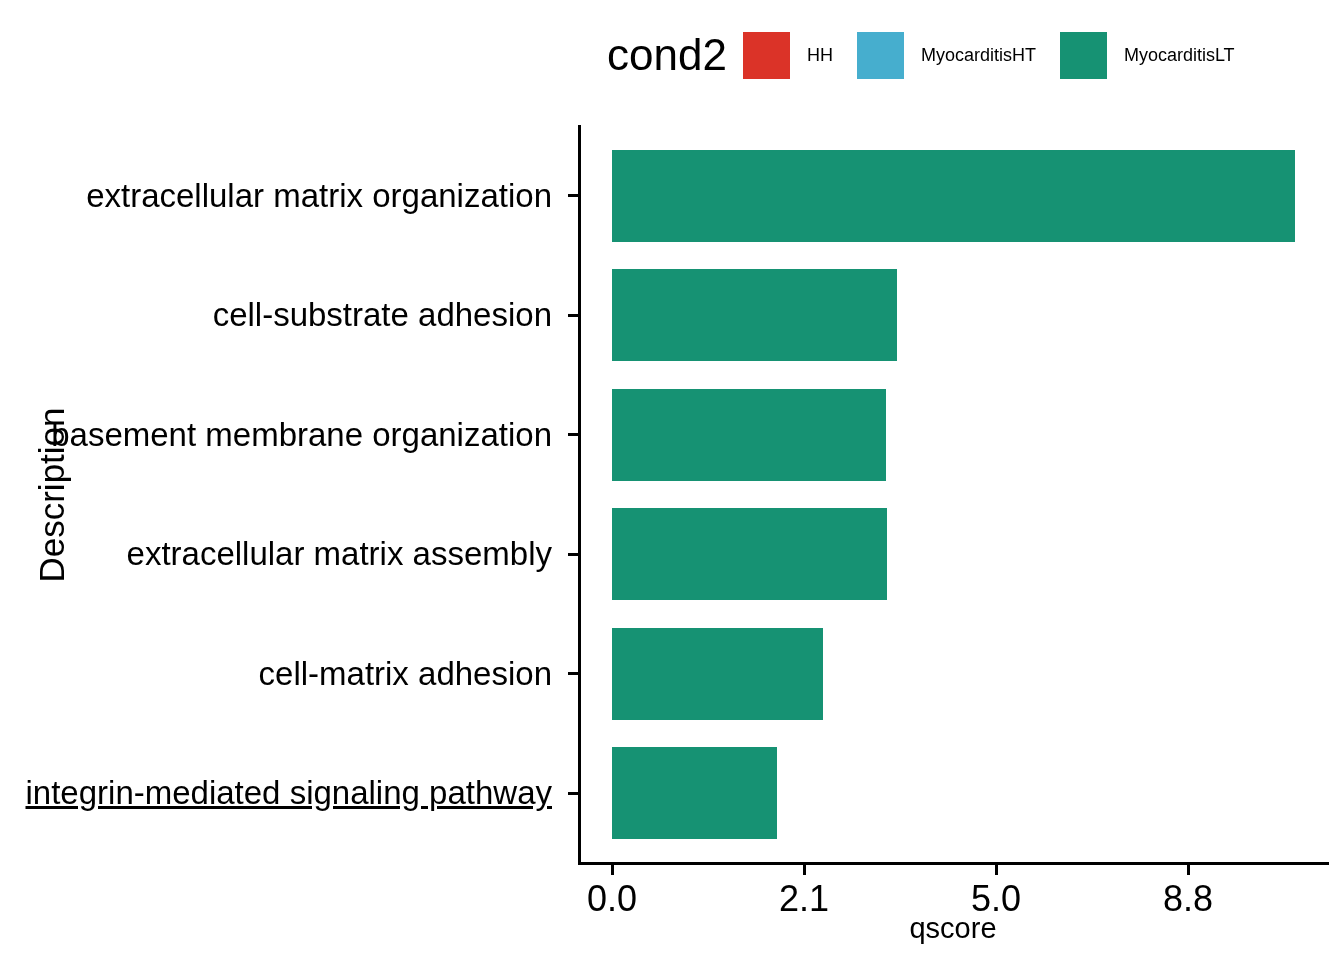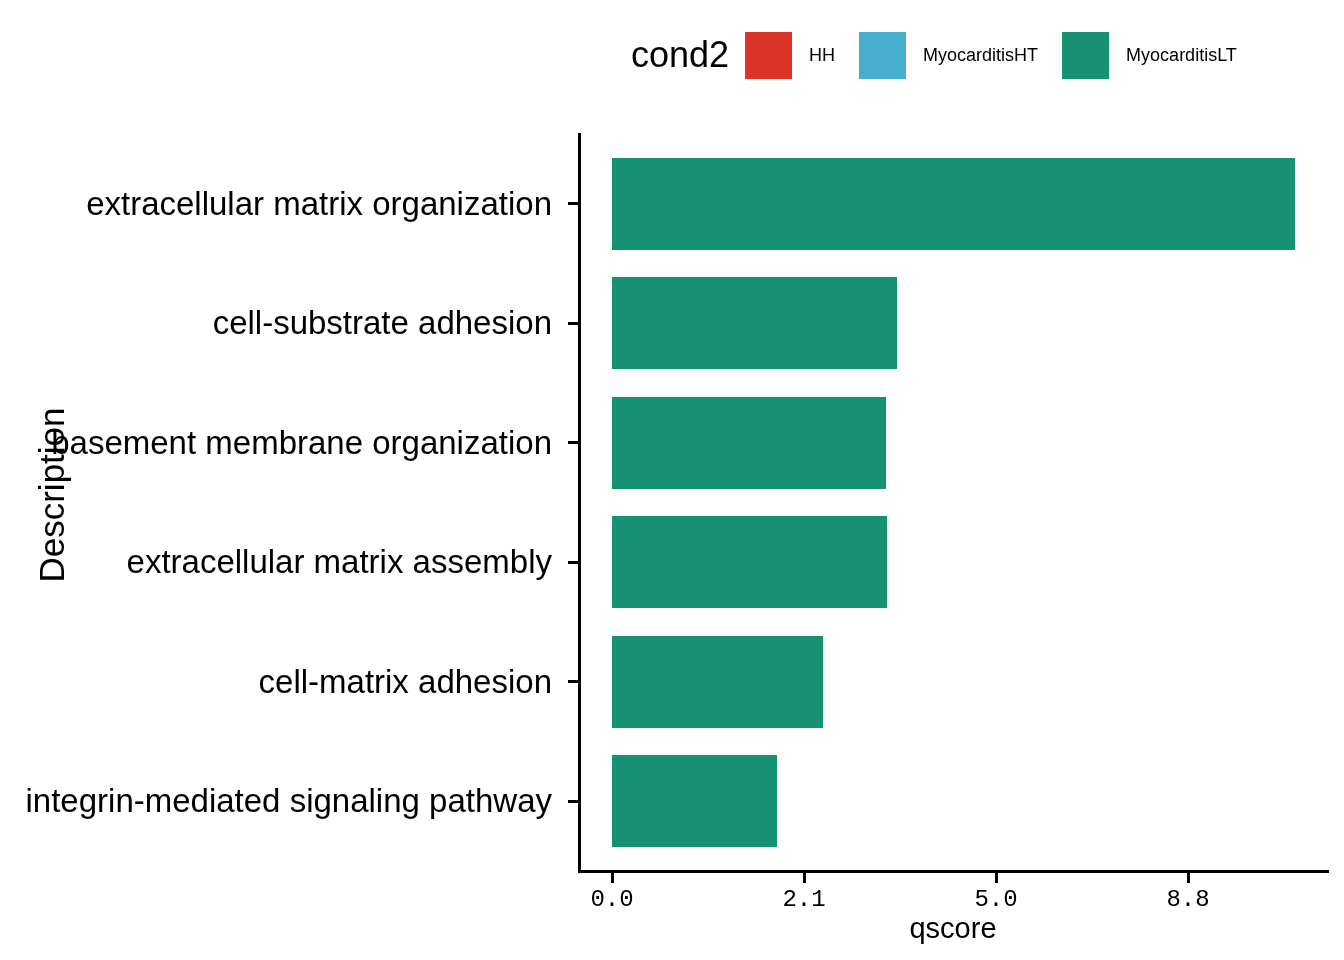--- a/index.html
+++ b/index.html
@@ -22,23 +22,22 @@
   .legend {
     position: absolute;
     left: 607px;
     top: 28px;
     height: 54px;
     display: flex;
     align-items: center;
     white-space: nowrap;
   }
   .legend-title {
-    font-size: 36px;
+    font-size: 44px;
     margin-right: 16px;
-    margin-left: 24px;
   }
   .legend-item {
     display: flex;
     align-items: center;
     margin-right: 24px;
   }
   .legend-swatch {
     width: 47px;
     height: 47px;
     margin-right: 17px;
@@ -58,39 +57,38 @@
   }
   .x-title {
     position: absolute;
     left: 953px;
     top: 912px;
     transform: translateX(-50%);
     font-size: 29px;
     white-space: nowrap;
   }
   
-  .panel { position: absolute; left: 0; top: 8px; width: 1344px; height: 888px; }
+  .panel { position: absolute; left: 0; top: 0; width: 1344px; height: 888px; }
   .axis-line { position: absolute; background: #000000; }
   .tick { position: absolute; background: #000000; }
   .bar { position: absolute; }
   .cat-label {
     position: absolute;
     right: 792px;
     height: 44px;
     line-height: 44px;
     font-size: 33px;
     white-space: nowrap;
     text-align: right;
   }
   .x-tick-label {
     position: absolute;
     transform: translateX(-50%);
-    font-size: 24px;
+    font-size: 36px;
     white-space: nowrap;
-    font-family: Liberation Mono, monospace;
   }
 </style>
 </head>
 <body>
 
 <div class="figure">
 
   <div class="legend">
     <span class="legend-title">cond2</span>
     <span class="legend-item">
@@ -122,21 +120,21 @@
       <div class="tick" style="left: 568px; top: 433px; width: 10px; height: 3px;"></div>
       <div class="cat-label" style="top: 412.5px; margin-left: 44px;">basement membrane organization</div>
       <div class="bar" style="left: 612px; top: 508px; width: 275px; height: 92px; background: rgb(22, 146, 115);"></div>
       <div class="tick" style="left: 568px; top: 552.5px; width: 10px; height: 3px;"></div>
       <div class="cat-label" style="top: 532px; margin-left: 15px;">extracellular matrix assembly</div>
       <div class="bar" style="left: 612px; top: 627.5px; width: 211px; height: 92px; background: rgb(22, 146, 115);"></div>
       <div class="tick" style="left: 568px; top: 672px; width: 10px; height: 3px;"></div>
       <div class="cat-label" style="top: 651.5px;">cell-matrix adhesion</div>
       <div class="bar" style="left: 612px; top: 747px; width: 165px; height: 92px; background: rgb(22, 146, 115);"></div>
       <div class="tick" style="left: 568px; top: 791.5px; width: 10px; height: 3px;"></div>
-      <div class="cat-label" style="top: 771px;">integrin-mediated signaling pathway</div>
+      <div class="cat-label" style="top: 771px; text-decoration: underline;">integrin-mediated signaling pathway</div>
       <div class="tick" style="left: 610.5px; top: 865px; width: 3px; height: 10px;"></div>
       <div class="x-tick-label" style="left: 612px; top: 878px;">0.0</div>
       <div class="tick" style="left: 802.5px; top: 865px; width: 3px; height: 10px;"></div>
       <div class="x-tick-label" style="left: 804px; top: 878px;">2.1</div>
       <div class="tick" style="left: 994.5px; top: 865px; width: 3px; height: 10px;"></div>
       <div class="x-tick-label" style="left: 996px; top: 878px;">5.0</div>
       <div class="tick" style="left: 1186.5px; top: 865px; width: 3px; height: 10px;"></div>
       <div class="x-tick-label" style="left: 1188px; top: 878px;">8.8</div>
     </div>
 

